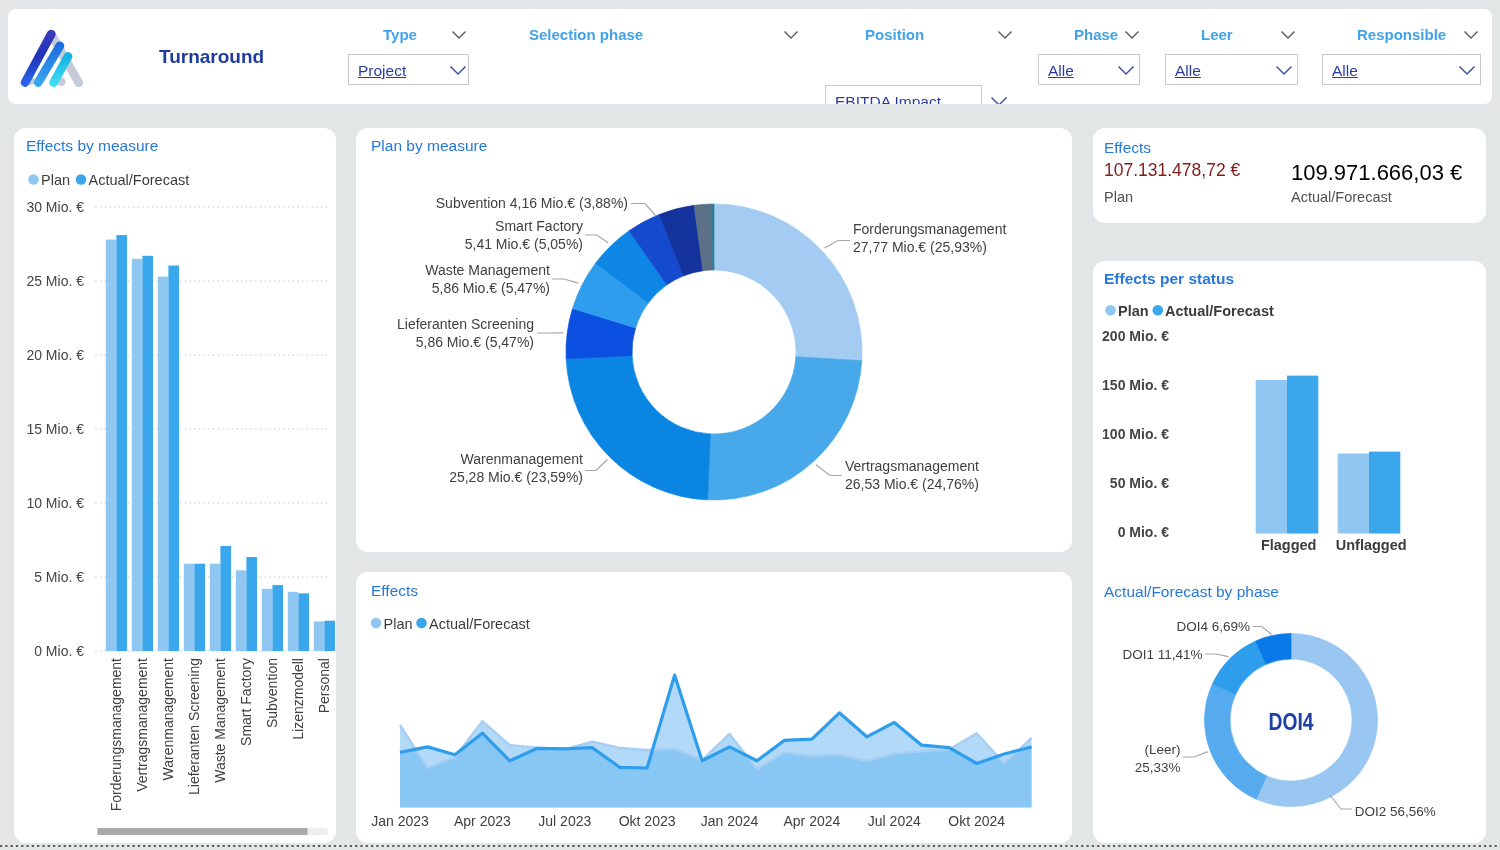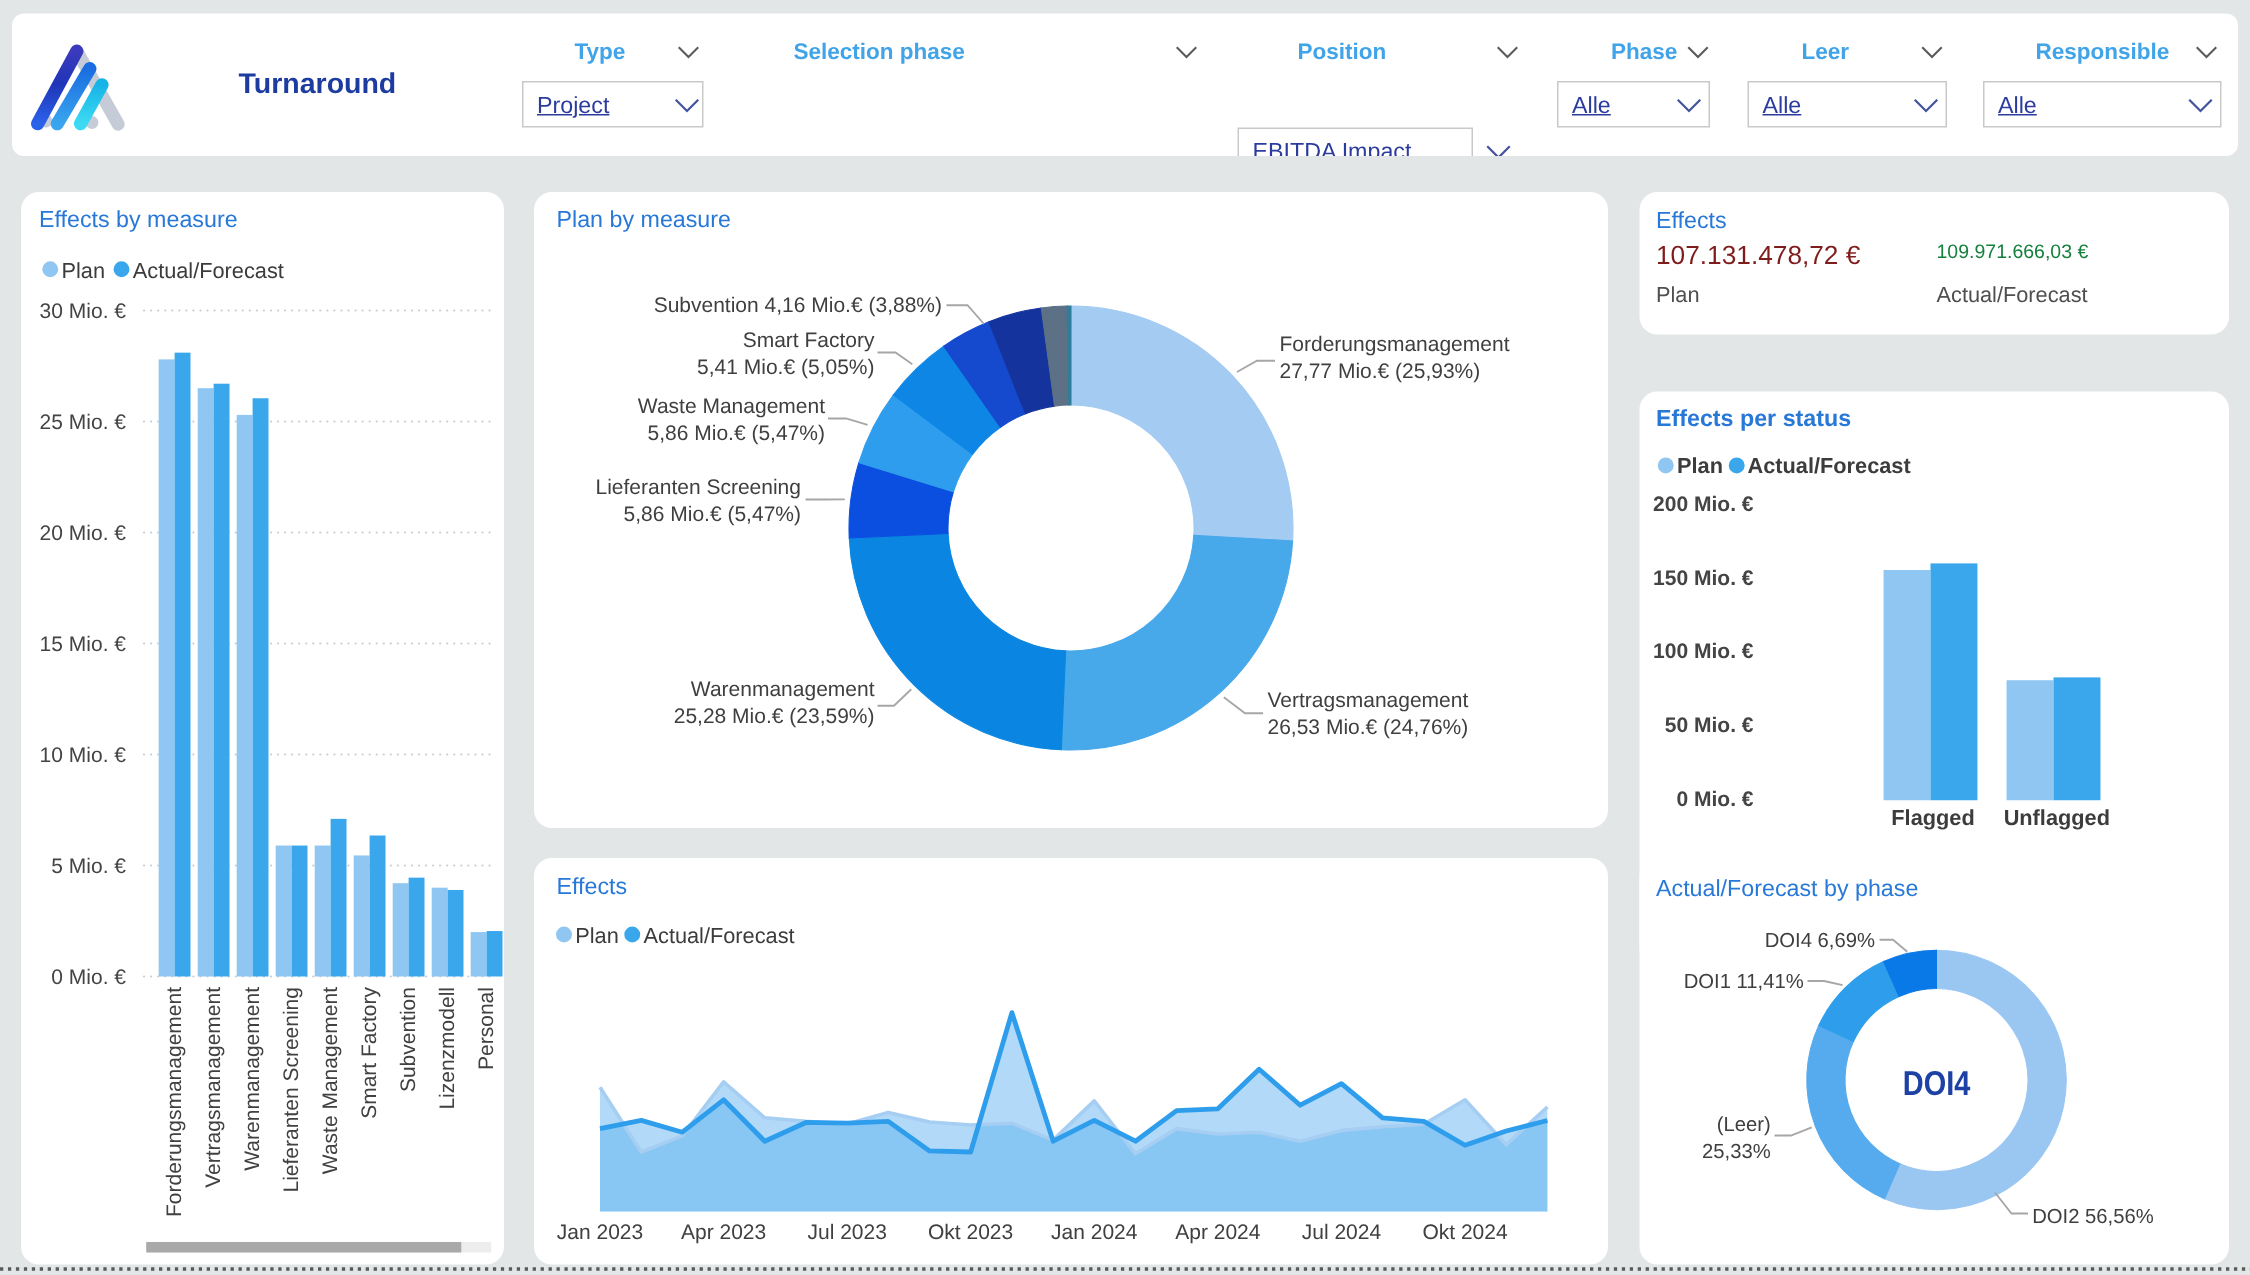--- a/index.html
+++ b/index.html
@@ -199,21 +199,21 @@
       <text x="291.1" y="254" font-size="14" fill="#404040" text-anchor="middle">Okt 2023</text>
       <text x="373.5" y="254" font-size="14" fill="#404040" text-anchor="middle">Jan 2024</text>
       <text x="455.9" y="254" font-size="14" fill="#404040" text-anchor="middle">Apr 2024</text>
       <text x="538.3" y="254" font-size="14" fill="#404040" text-anchor="middle">Jul 2024</text>
       <text x="620.7" y="254" font-size="14" fill="#404040" text-anchor="middle">Okt 2024</text>
     </svg></div>
 <div class="card" style="left:1093px;top:128px;width:393px;height:95px;">
 <div style="position:absolute;left:11px;top:11px;font-size:15.5px;color:#2878d8;">Effects</div>
 <div style="position:absolute;left:11px;top:32px;font-size:17.5px;color:#7f1d1d;">107.131.478,72 €</div>
 <div style="position:absolute;left:11px;top:61px;font-size:14.5px;color:#4f4f4f;">Plan</div>
-<div style="position:absolute;left:198px;top:32px;font-size:13px;color:#15803d;">109.971.666,03 €</div>
+<div style="position:absolute;left:198px;top:32px;font-size:22px;color:#000000;">109.971.666,03 €</div>
 <div style="position:absolute;left:198px;top:61px;font-size:14.5px;color:#4f4f4f;">Actual/Forecast</div>
 </div>
 <div class="card" style="left:1093px;top:261px;width:393px;height:384px;font-weight:bold;">
 <svg width="391" height="307" viewBox="0 0 391 307" style="position:absolute;left:2px;top:0">
       <text x="9" y="23" font-size="15.5" fill="#2878d8">Effects per status</text>
       <circle cx="15.5" cy="49.3" r="5.3" fill="#8fc6f2"></circle>
       <text x="23" y="54.5" font-size="14.5" fill="#3c3c3c">Plan</text>
       <circle cx="62.8" cy="49.3" r="5.3" fill="#3aa7ed"></circle>
       <text x="70" y="54.5" font-size="14.5" fill="#3c3c3c">Actual/Forecast</text>
       <text x="74" y="276.0" font-size="14" fill="#444" text-anchor="end">0 Mio. €</text>

